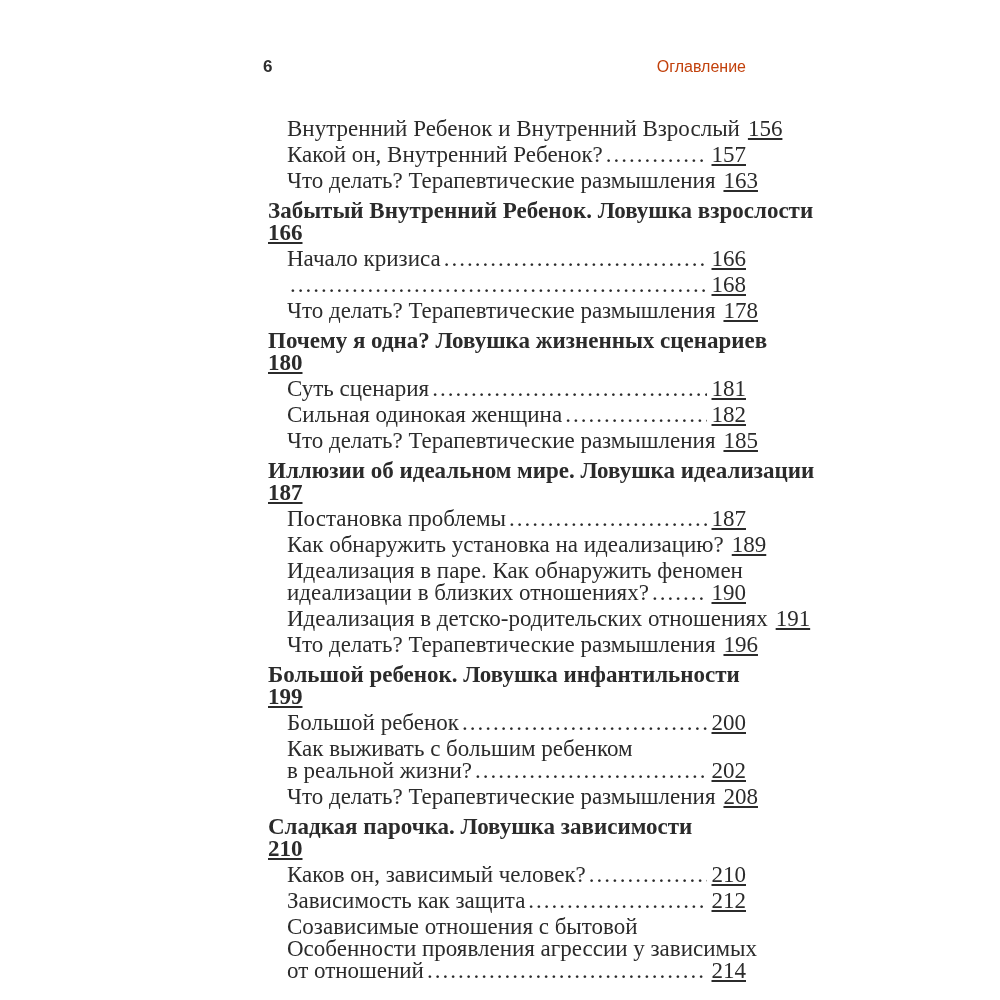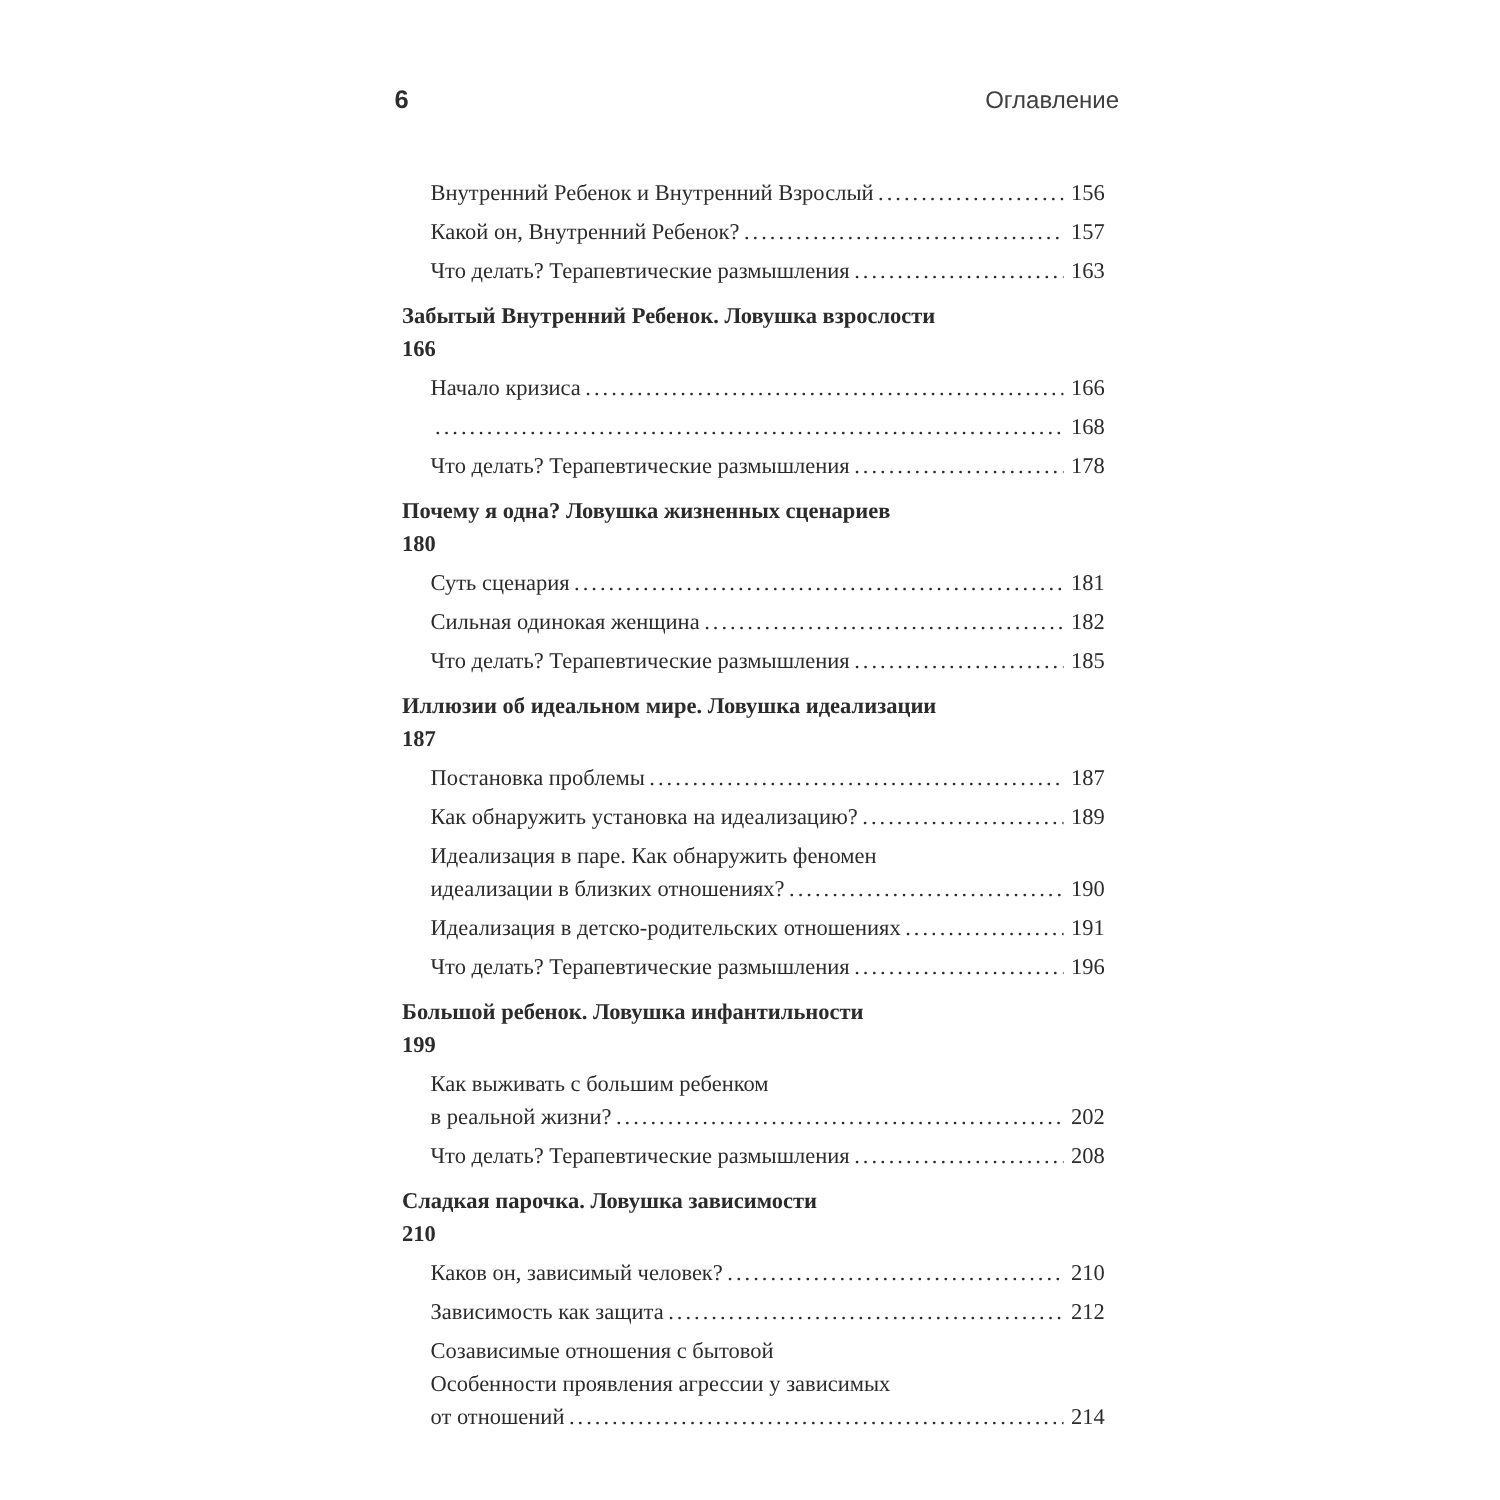--- a/index.html
+++ b/index.html
@@ -16,43 +16,43 @@
     position: absolute;
     top: 57px;
     left: 263px;
     width: 483px;
     display: flex;
     justify-content: space-between;
     align-items: baseline;
     font-family: "Liberation Sans", sans-serif;
   }
   .folio { font-size: 17px; font-weight: 700; color: #2e2e2e; }
-  .head-title { font-size: 16px; font-weight: 400; color: #404040; }
+  .head-title { font-size: 16px; font-weight: 400; color: #c2410c; }
 
   .toc {
     position: absolute;
     top: 118px;
     left: 263px;
     width: 483px;
-    font-size: 15px;
+    font-size: 23px;
     line-height: 22px;
   }
   .section:not(:first-child) { margin-top: 8px; }
   .row { display: flex; align-items: baseline; margin-bottom: 4px; }
   .row .t { flex: 0 0 auto; white-space: nowrap; }
   .dots {
     flex: 1 1 0;
     min-width: 0;
     overflow: hidden;
     white-space: nowrap;
     letter-spacing: 2px;
     margin-left: 3px;
   }
   .dots::after { content: "......................................................................................................................................"; }
-  .pg { flex: 0 0 auto; margin-left: 5px; min-width: 32px; text-align: left; }
+  .pg { flex: 0 0 auto; margin-left: 5px; min-width: 32px; text-align: left; text-decoration: underline; }
   .heading { font-weight: 700; flex-direction: column; }
   .heading .dots { letter-spacing: 4px; }
   .entry { padding-left: 24px; }
   .wrap1 { margin-bottom: 0; }
 </style>
 </head>
 <body>
 
 <div class="page">
 
@@ -161,20 +161,25 @@
         <span class="pg">196</span>
       </div>
     </div>
 
     <div class="section">
       <div class="row heading">
         <span class="t">Большой ребенок. Ловушка инфантильности</span>
         <span class="dots"></span>
         <span class="pg">199</span>
       </div>
+      <div class="row entry">
+        <span class="t">Большой ребенок</span>
+        <span class="dots"></span>
+        <span class="pg">200</span>
+      </div>
       <div class="row entry wrap1">
         <span class="t">Как выживать с большим ребенком</span>
       </div>
       <div class="row entry wrap2">
         <span class="t">в реальной жизни?</span>
         <span class="dots"></span>
         <span class="pg">202</span>
       </div>
       <div class="row entry">
         <span class="t">Что делать? Терапевтические размышления</span>

